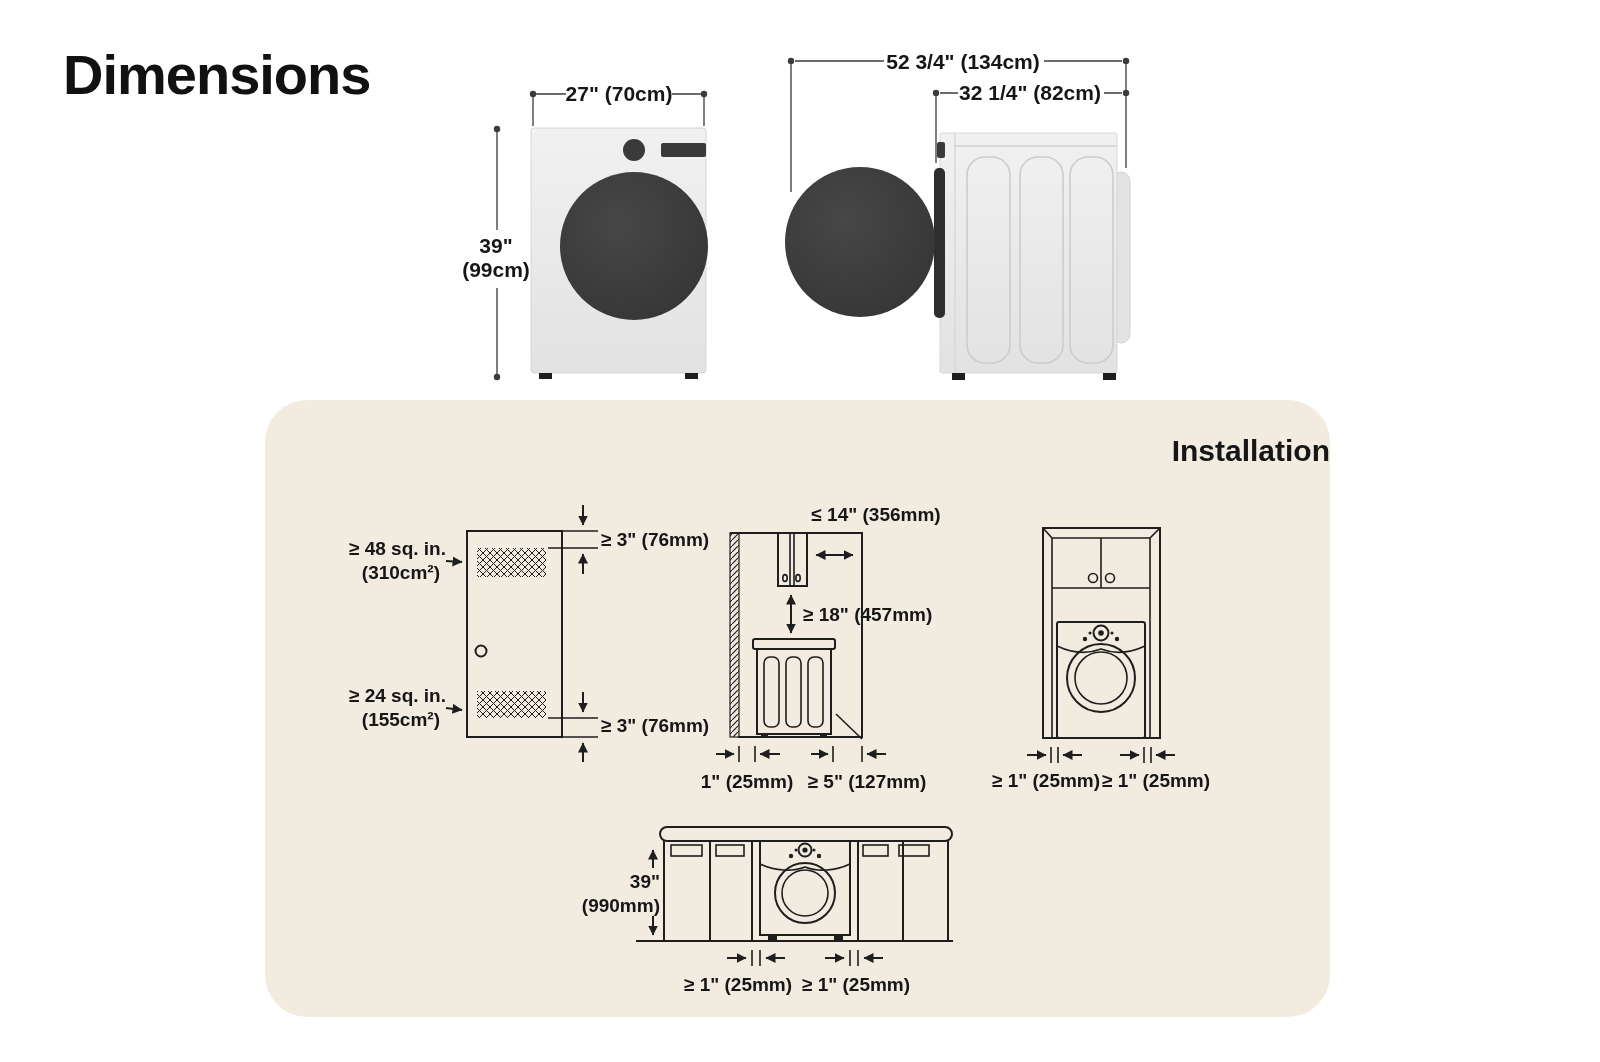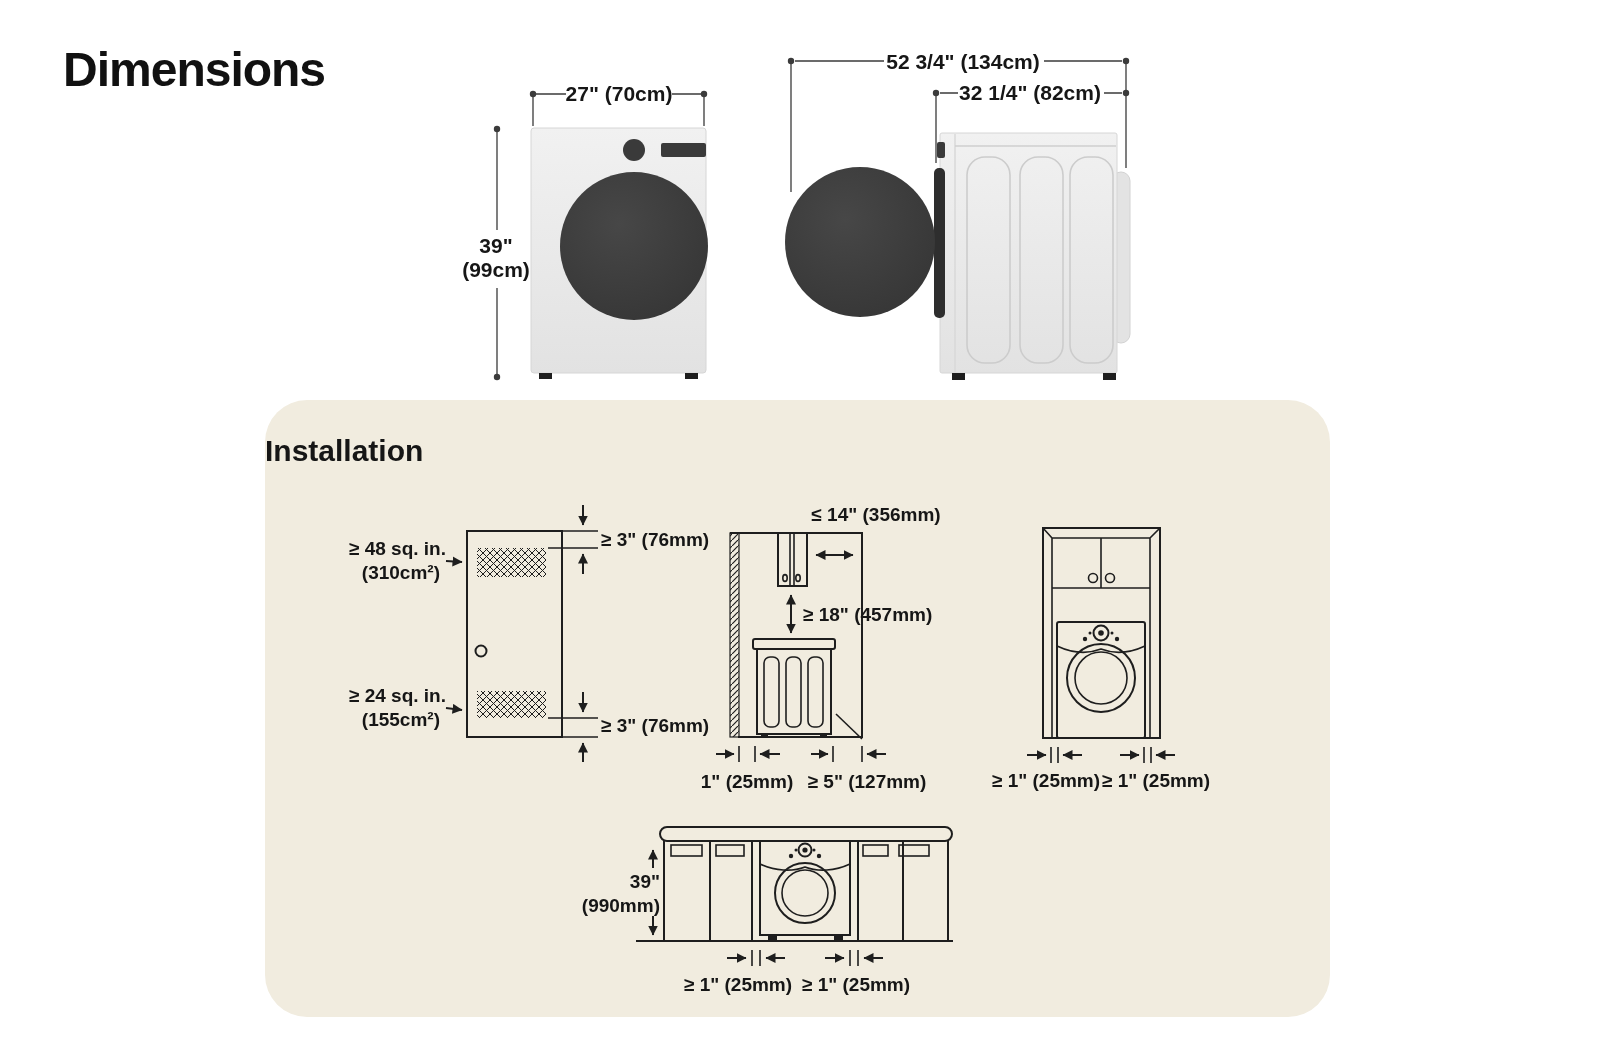--- a/index.html
+++ b/index.html
@@ -1,20 +1,20 @@
 <!DOCTYPE html>
 <html><head>
 <meta charset="utf-8">
 <style>
   html,body{margin:0;padding:0;background:#fff;}
   #stage{position:relative;width:1600px;height:1062px;background:#ffffff;overflow:hidden;
          font-family:"Liberation Sans",sans-serif;color:#111;}
-  .h1{position:absolute;left:63px;top:42px;font-size:48px;font-weight:700;letter-spacing:-1px;color:#111;}
+  .h1{position:absolute;left:63px;top:42px;font-size:56px;font-weight:700;letter-spacing:-1px;color:#111;}
   .panel{position:absolute;left:265px;top:400px;width:1065px;height:617px;background:#f1ecdf;border-radius:42px;}
-  .h2{position:absolute;left:265px;top:434px;width:1065px;text-align:left;font-size:30px;font-weight:700;color:#161616;}
+  .h2{position:absolute;left:265px;top:434px;width:1065px;text-align:right;font-size:30px;font-weight:700;color:#161616;}
   svg{position:absolute;left:0;top:0;}
   text{font-family:"Liberation Sans",sans-serif;font-weight:700;fill:#161616;}
   .tTop{font-size:21px;}
   .tIn{font-size:19px;}
   .ln{stroke:#1e1e1e;stroke-width:2;fill:none;stroke-linecap:square;}
   .ln15{stroke:#1e1e1e;stroke-width:1.6;fill:none;}
   .dim{stroke:#3b3b3b;stroke-width:1.3;fill:none;}
   .arr{stroke:#1e1e1e;stroke-width:2;fill:none;}
 </style>
 </head>

